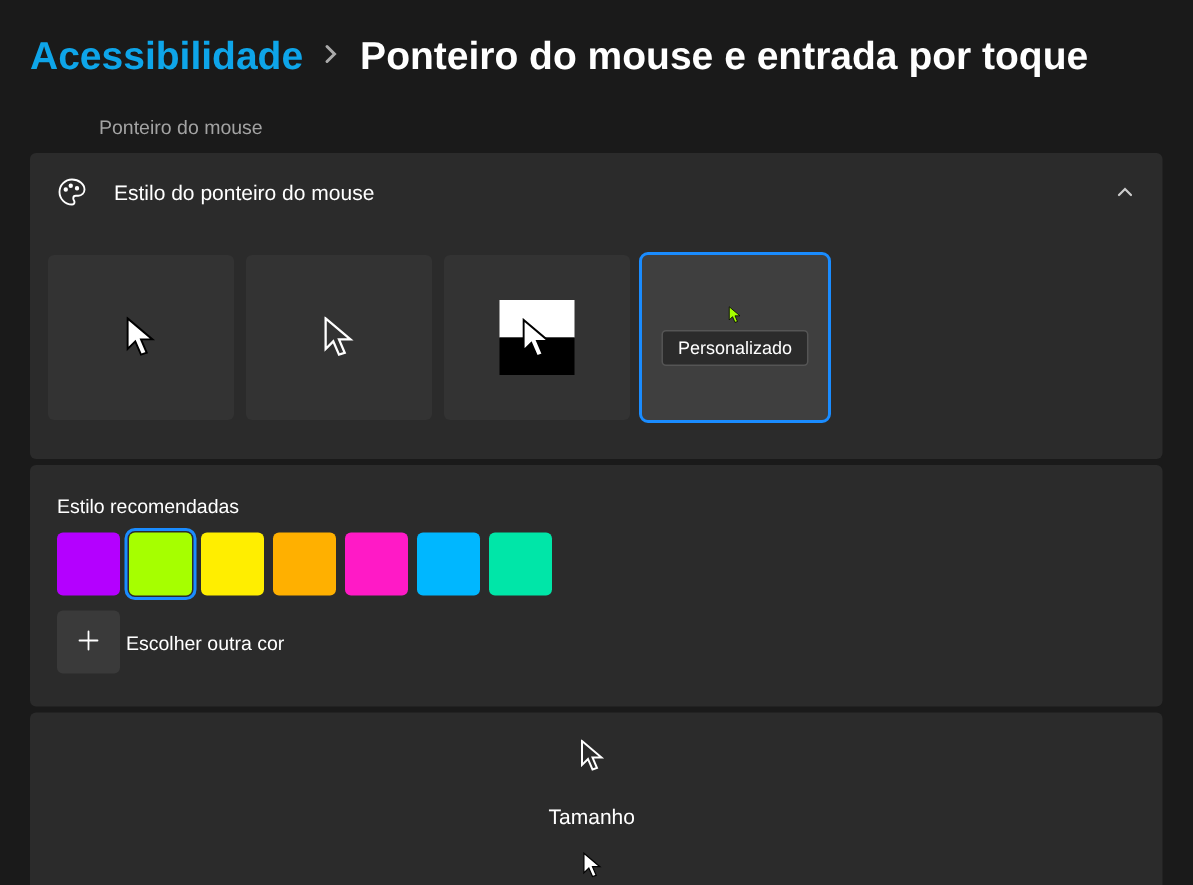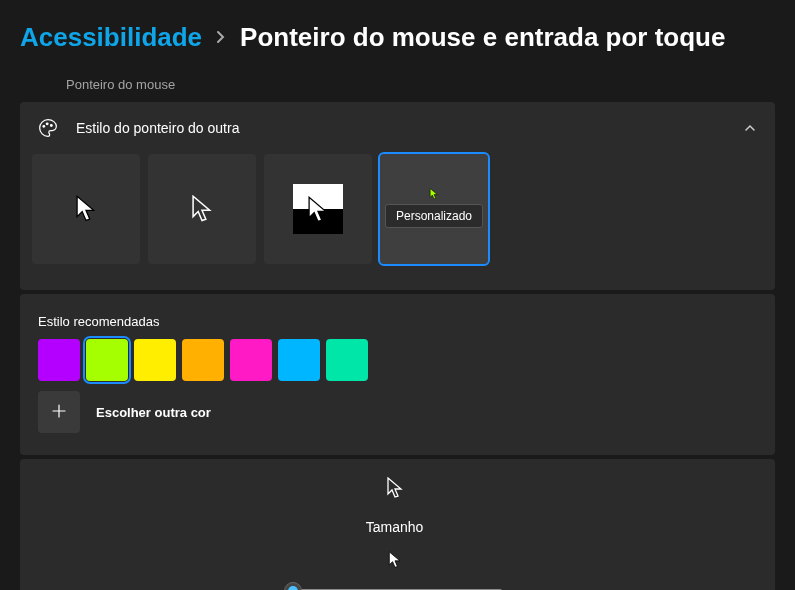--- a/index.html
+++ b/index.html
@@ -65,29 +65,30 @@
     width: 14px;
     height: 14px;
     color: #ccc;
   }
   .style-options {
     display: flex;
     gap: 8px;
     padding: 0 12px 26px 12px;
   }
   .style-option {
-    width: 108px;
+    width: 124px;
     height: 110px;
     background: #333333;
     border-radius: 4px;
     display: flex;
     align-items: center;
     justify-content: center;
     cursor: pointer;
     position: relative;
+    margin-top: 16px;
   }
   .style-option.selected {
     background: #3f3f3f;
     outline: 2px solid #1a8cff;
     outline-offset: 0;
   }
   .cursor-svg-white { width: 22px; height: 28px; }
   .cursor-svg-black { width: 22px; height: 28px; }
   .inverted-box {
     width: 50px;
@@ -136,22 +137,21 @@
     border-radius: 4px;
     cursor: pointer;
   }
   .swatch.selected {
     outline: 2px solid #1a8cff;
     outline-offset: 1px;
   }
   .choose-row {
     display: flex;
     align-items: center;
-    gap: 16px;
-    font-weight: bold;
+    gap: 4px;
   }
   .choose-btn {
     width: 42px;
     height: 42px;
     background: #3a3a3a;
     border-radius: 4px;
     display: flex;
     align-items: center;
     justify-content: center;
     cursor: pointer;
@@ -222,21 +222,21 @@
 <div class="card">
   <div class="card-header">
     <span class="card-header-icon">
       <svg width="20" height="20" viewBox="0 0 24 24" fill="none" stroke="#fff" stroke-width="1.5">
         <path d="M12 2C6.5 2 2 6.5 2 12s4.5 10 10 10c1.5 0 2-1 2-2 0-.6-.3-1.1-.6-1.5-.3-.4-.4-1-.4-1.5 0-1.1.9-2 2-2h2c2.8 0 5-2.2 5-5 0-4.4-4.5-8-10-8z"></path>
         <circle cx="7" cy="10" r="1" fill="#fff"></circle>
         <circle cx="11" cy="7" r="1" fill="#fff"></circle>
         <circle cx="16" cy="9" r="1" fill="#fff"></circle>
       </svg>
     </span>
-    <span class="card-header-label">Estilo do ponteiro do outra</span>
+    <span class="card-header-label">Estilo do ponteiro do mouse</span>
     <span class="chevron">
       <svg width="14" height="14" viewBox="0 0 14 14">
           <path d="M3 9 L7 5 L11 9" stroke="#ccc" stroke-width="1.5" fill="none" stroke-linecap="round"></path>
         </svg>
     </span>
   </div>
 
   <div class="style-options">
     <div class="style-option">
       <svg class="cursor-svg-white" viewBox="0 0 16 22">

